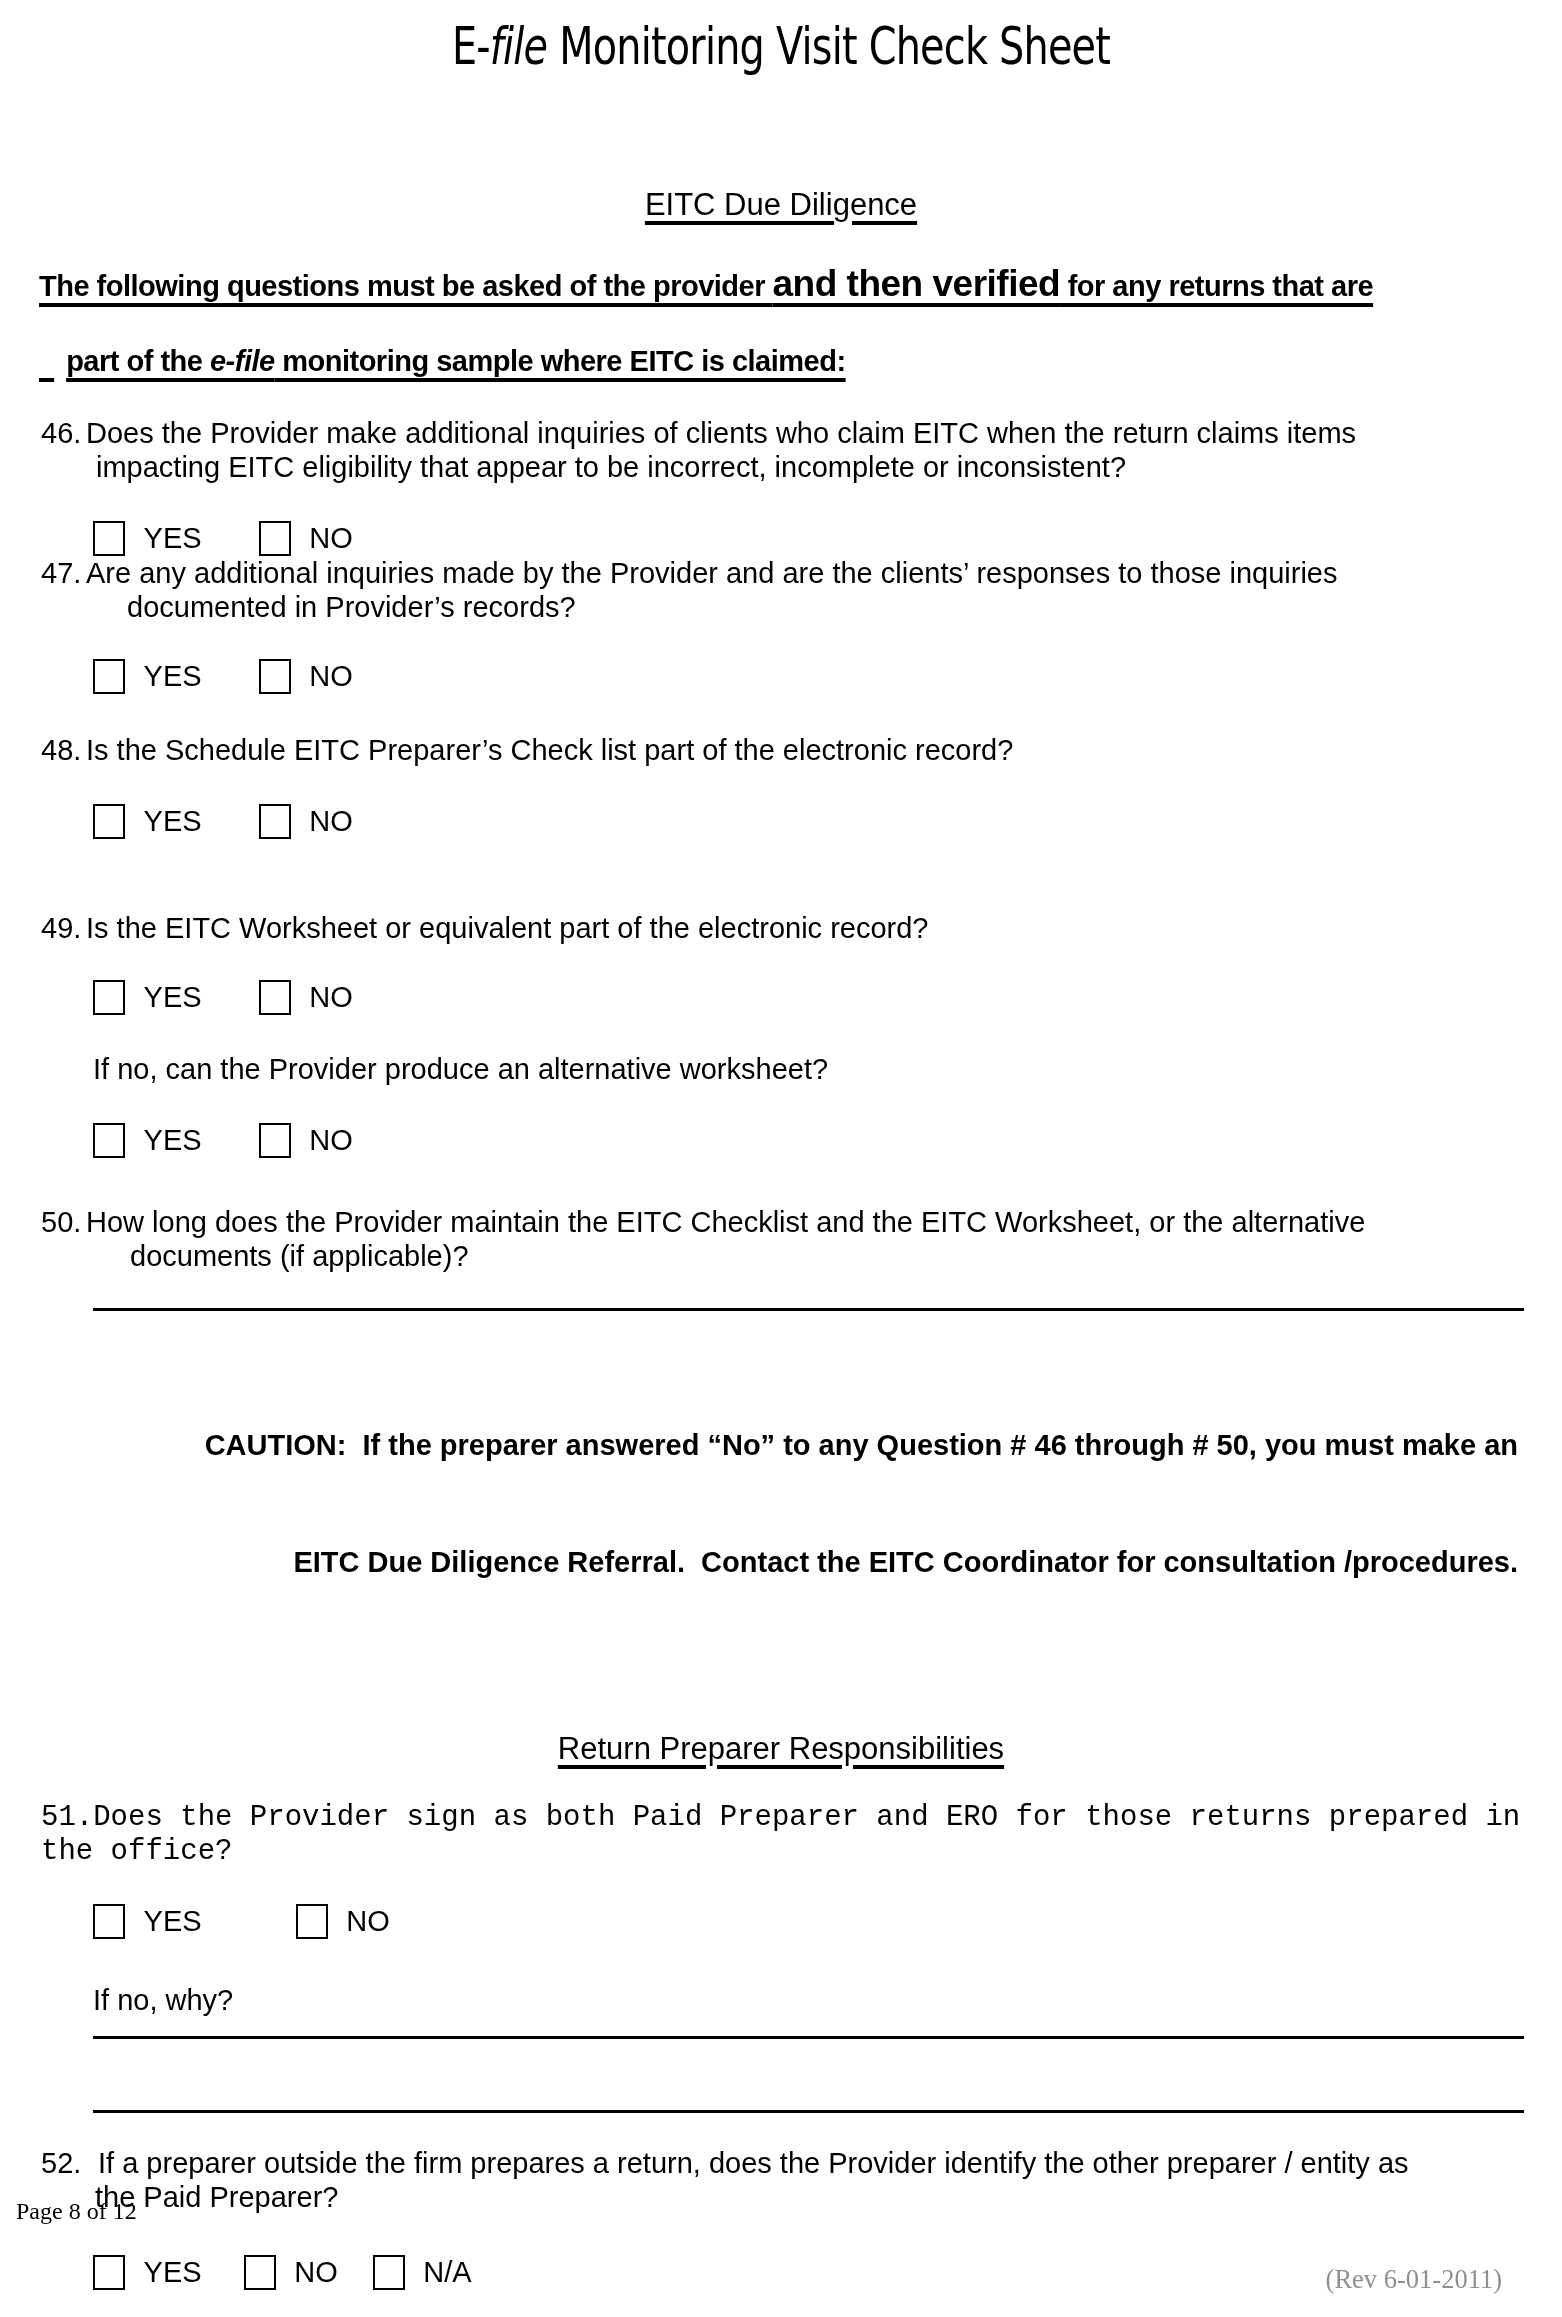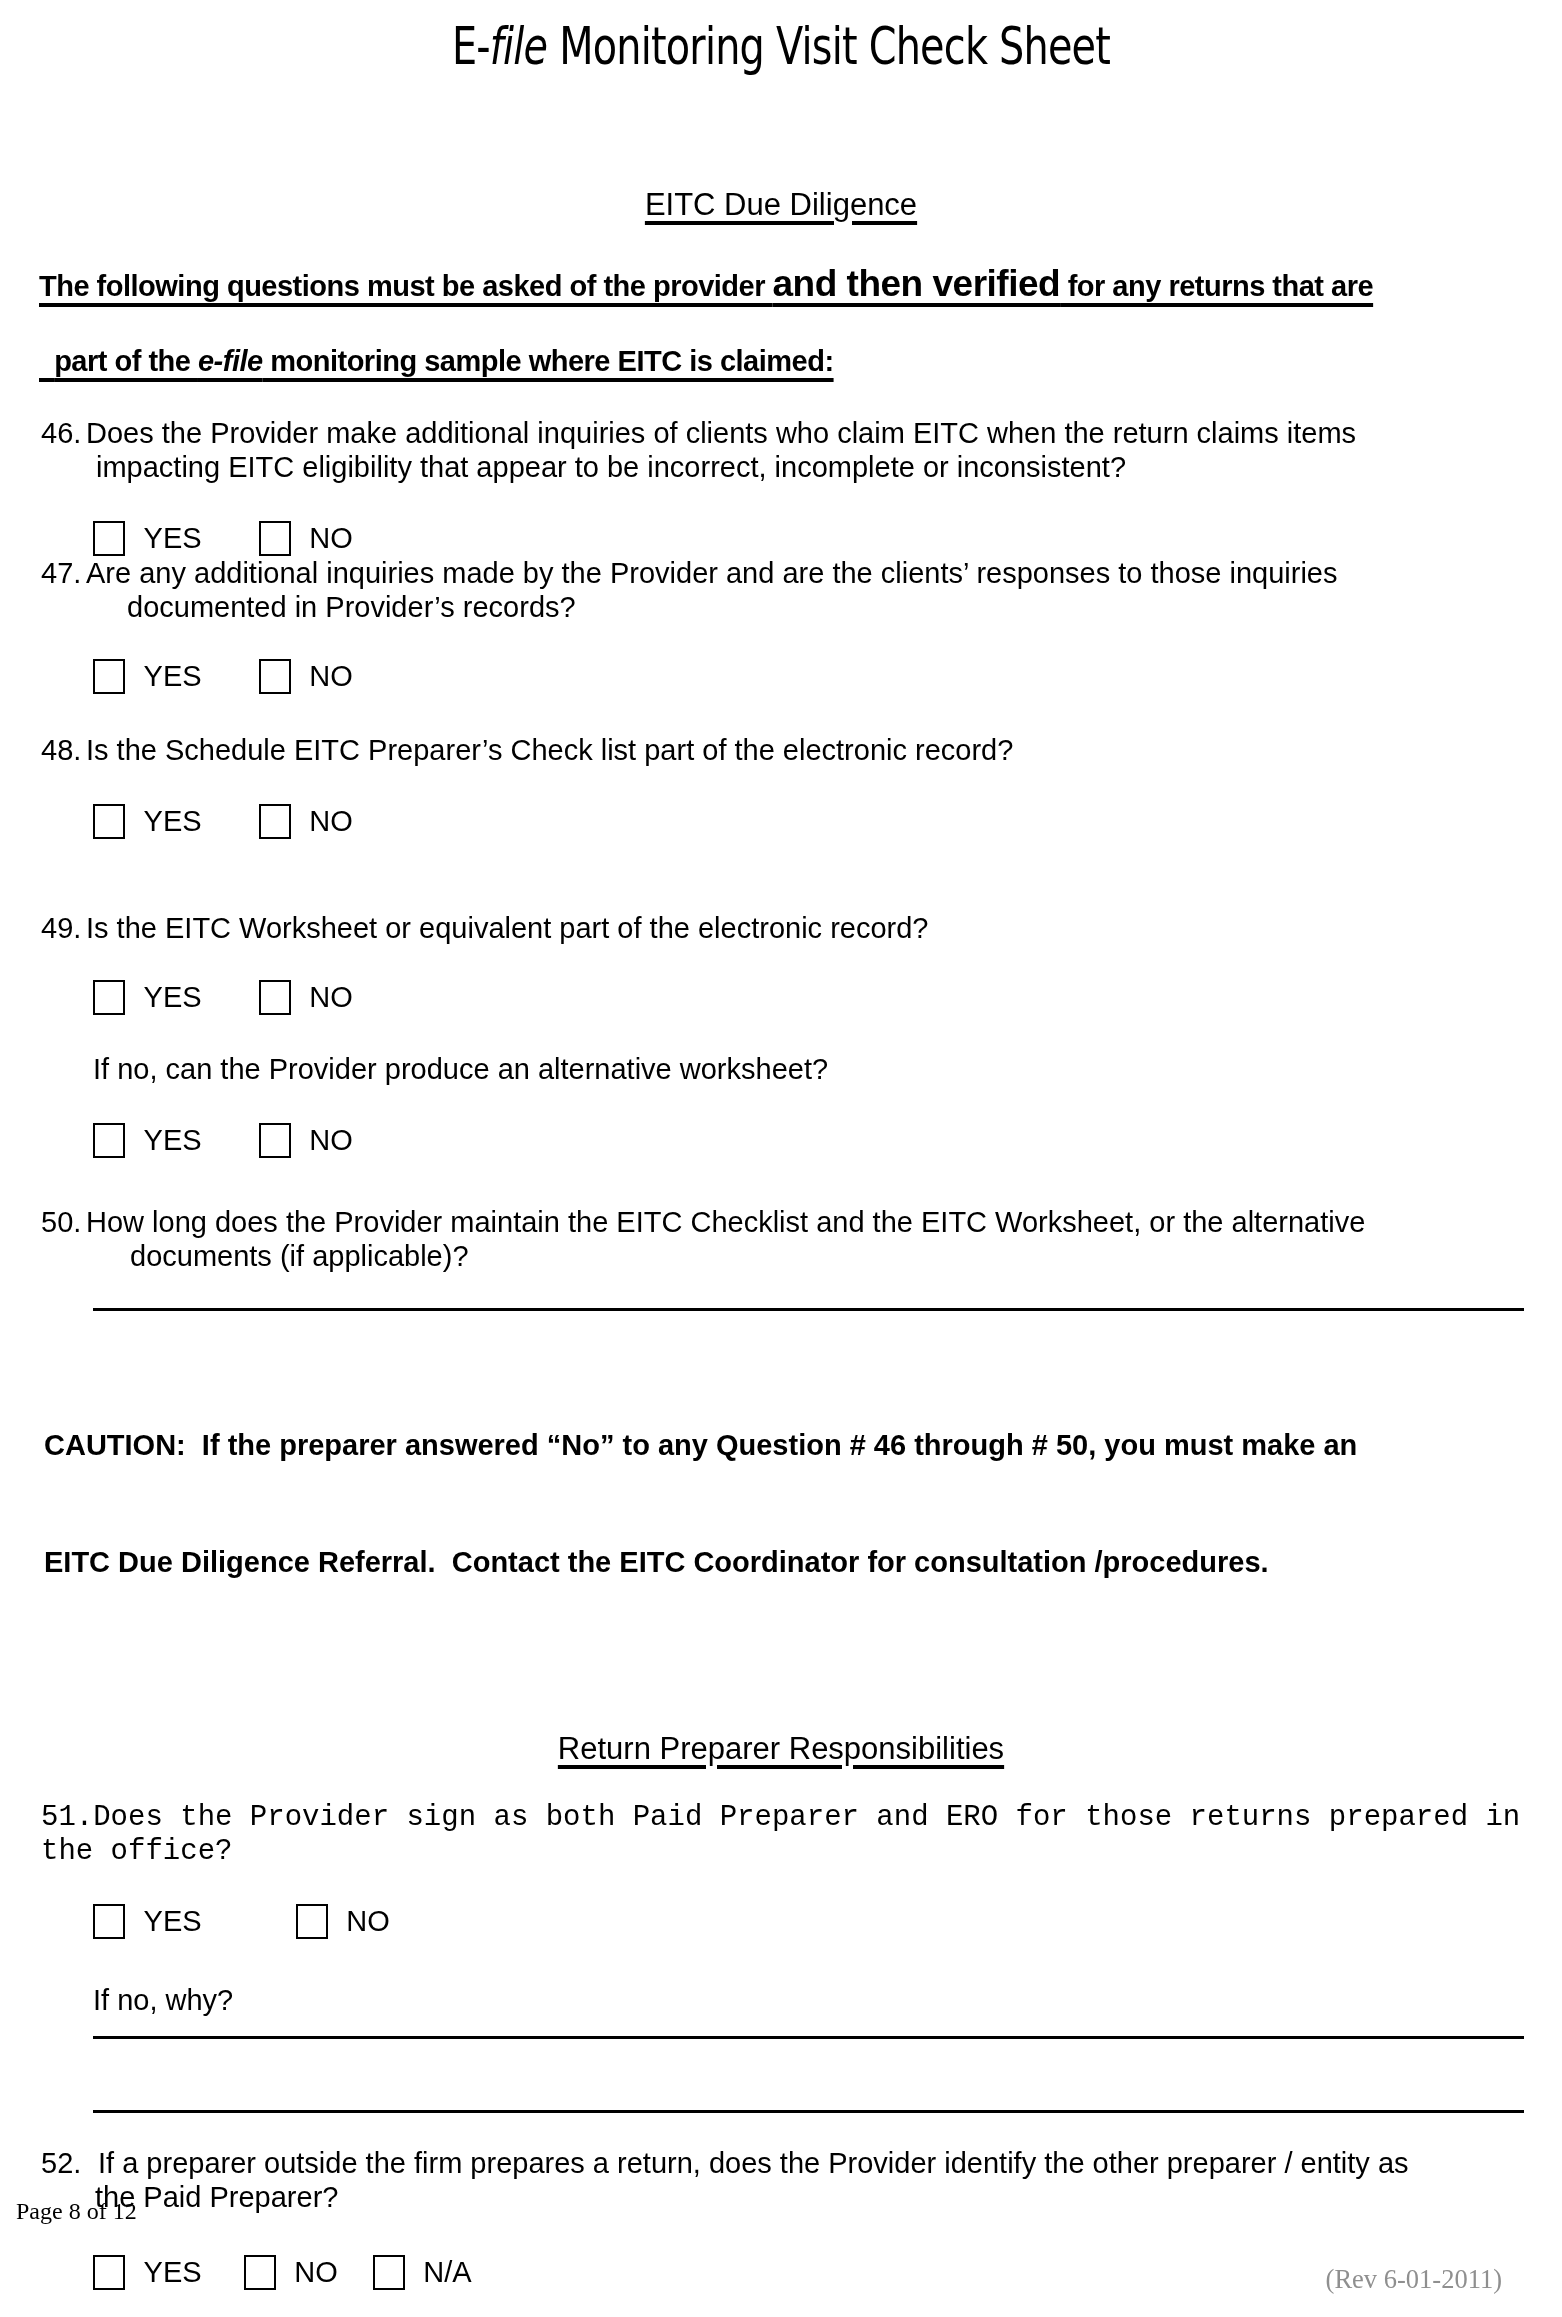--- a/index.html
+++ b/index.html
@@ -39,21 +39,21 @@
     margin:37px 39px 0 39px;
     font-weight:bold;
     font-size:29px;
     letter-spacing:-0.5px;
     text-decoration:underline;
     text-decoration-thickness:3.9px;
     text-underline-offset:6.9px;
     white-space:pre-wrap;
   }
   .intro .l1 { line-height:45px; }
-  .intro .l2 { line-height:39px; }
+  .intro .l2 { line-height:39px;margin-left:12px; }
   .intro .big { font-size:37px; }
   .intro .efile { font-style:italic; }
   
   .question {
     margin-left:41px; margin-right:29px;
     font-size:29px; line-height:34px;
   }
   .qnum { display:inline-block; min-width:45px; }
   .qnum.wide { min-width:57px; }
   .qline2:empty { display:none; }
@@ -98,21 +98,21 @@
     width:1431px;
     border-top:3.9px solid #000;
     height:0;
   }
   .mt-line-q50 { margin-top:35px; }
   .mt-line1    { margin-top:19.6px; }
   .mt-line2    { margin-top:71px; }
   
   .caution {
     margin:37px 44px 0 44px;
-    text-align:left;
+    text-align:right;
     font-weight:bold;
     font-size:29px; line-height:39px;
     white-space:pre-wrap;
   }
   
   .page-num {
     position:absolute; left:16px; top:2243; top:2198px;
     width:100%; text-align:left;
     font-family:"Liberation Serif", serif;
     font-size:24px;

